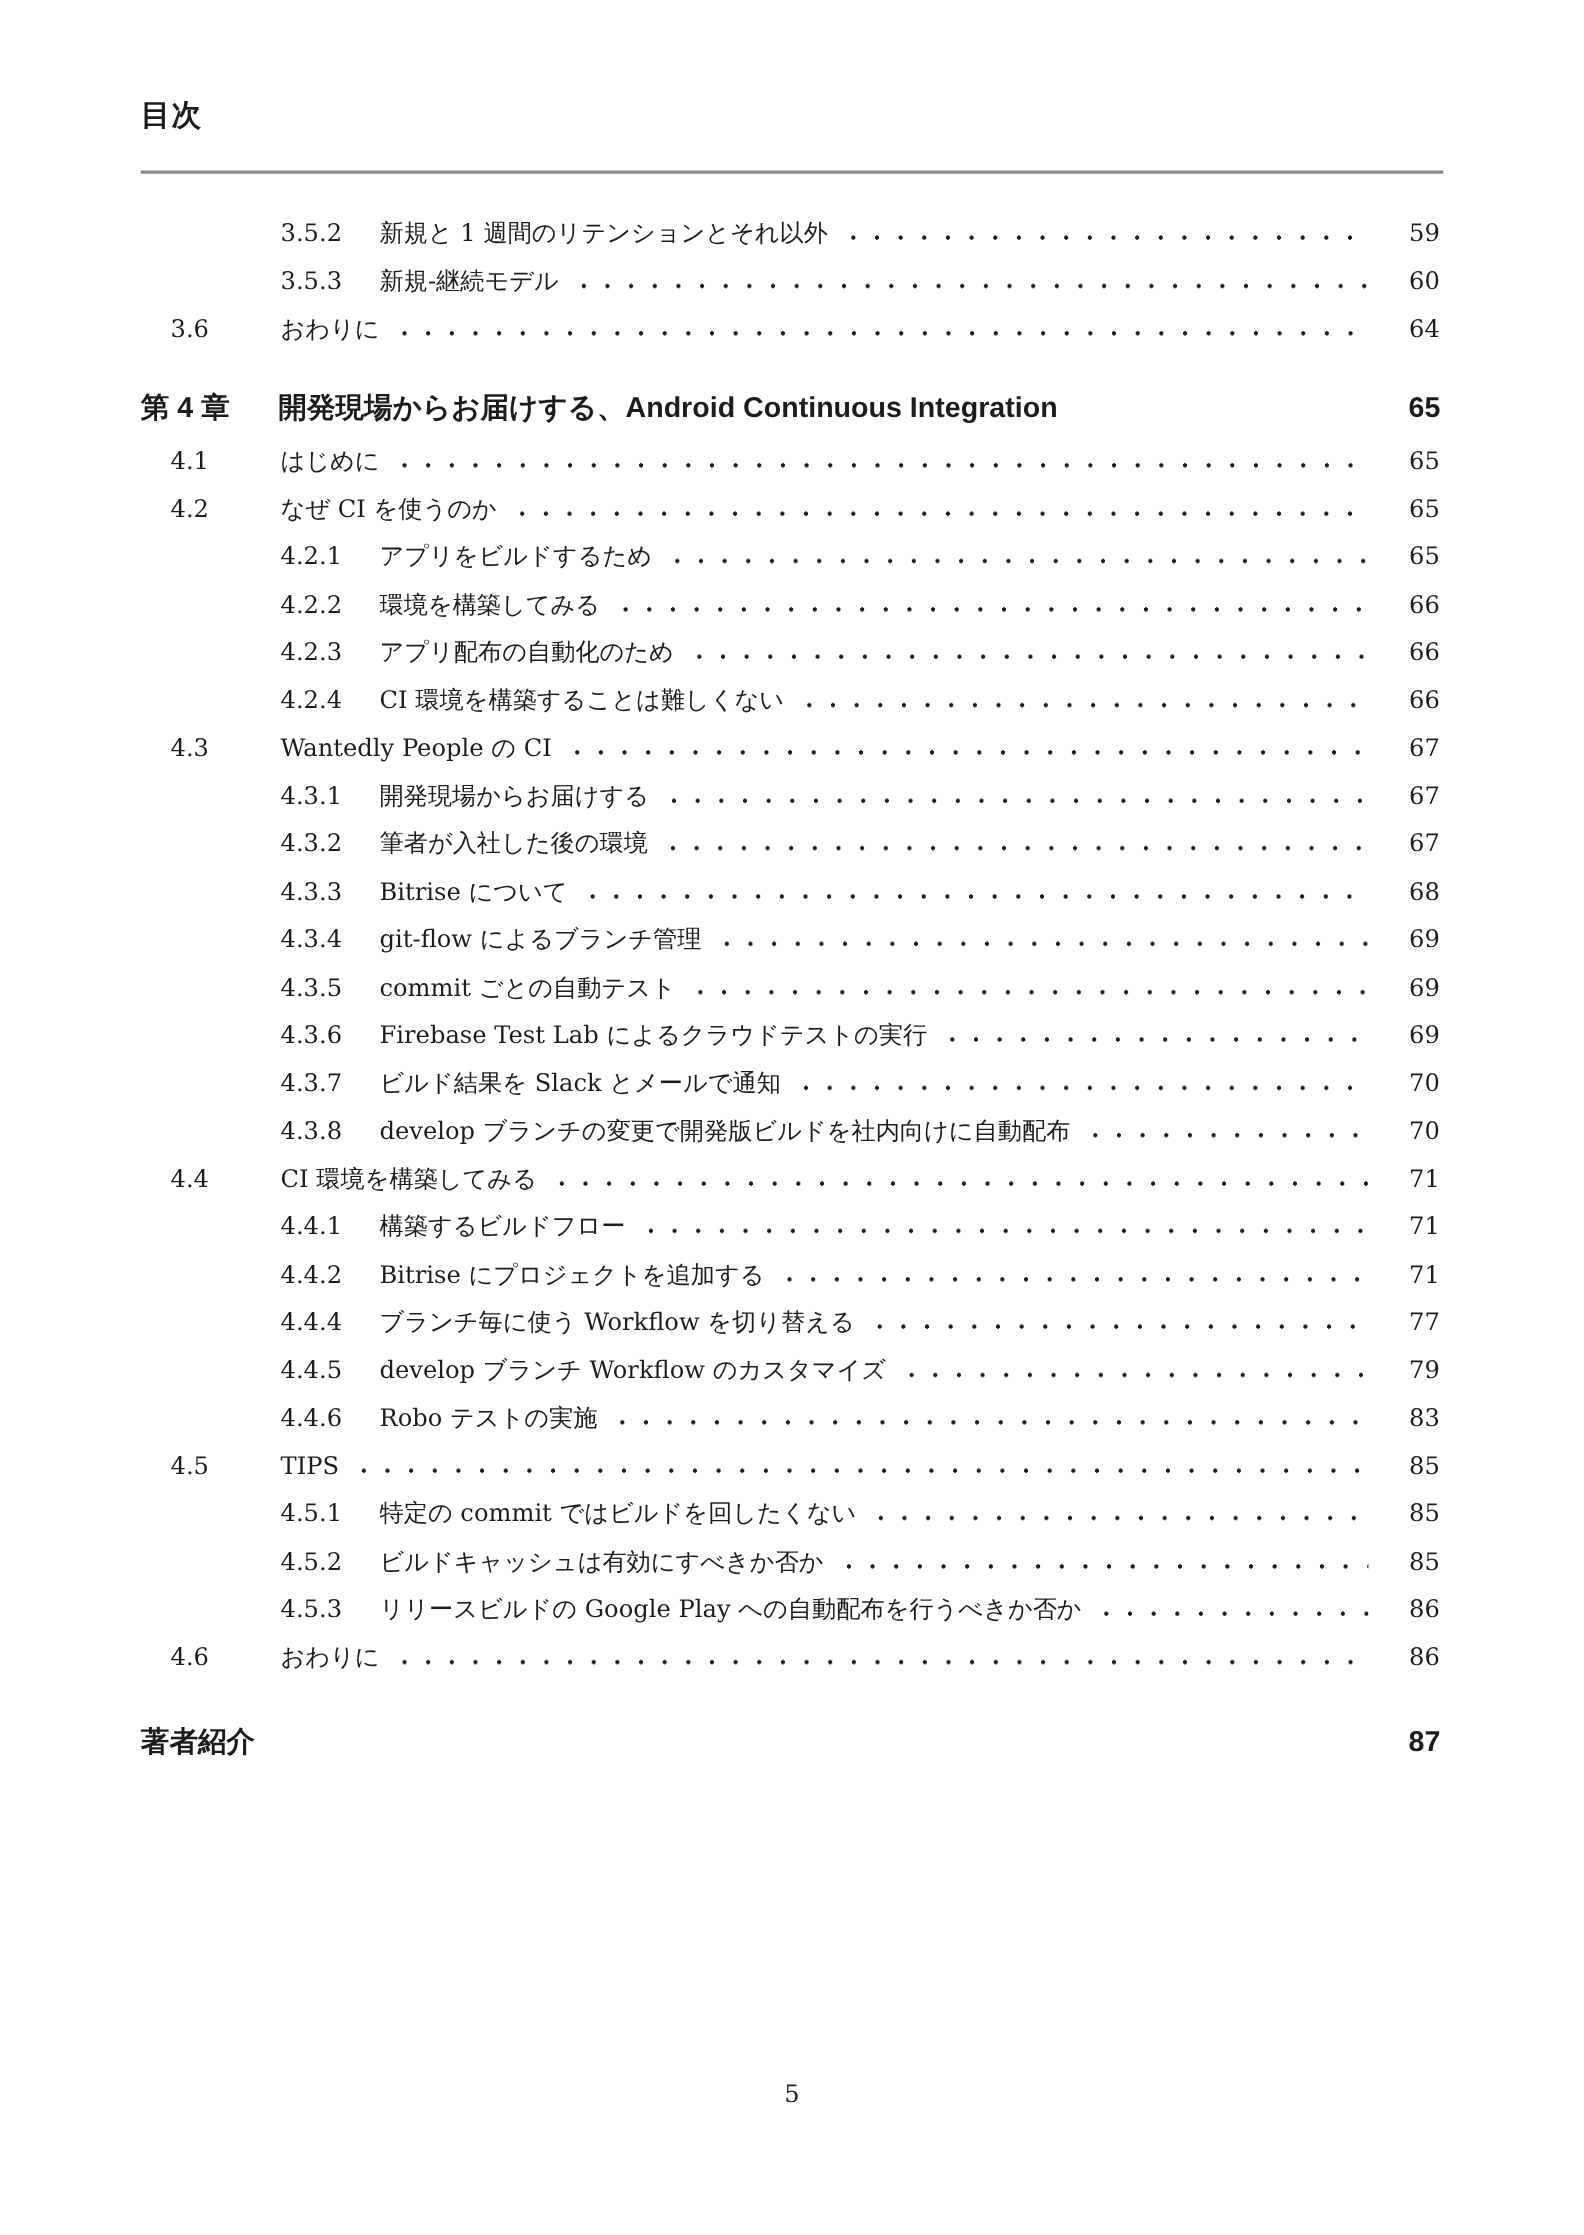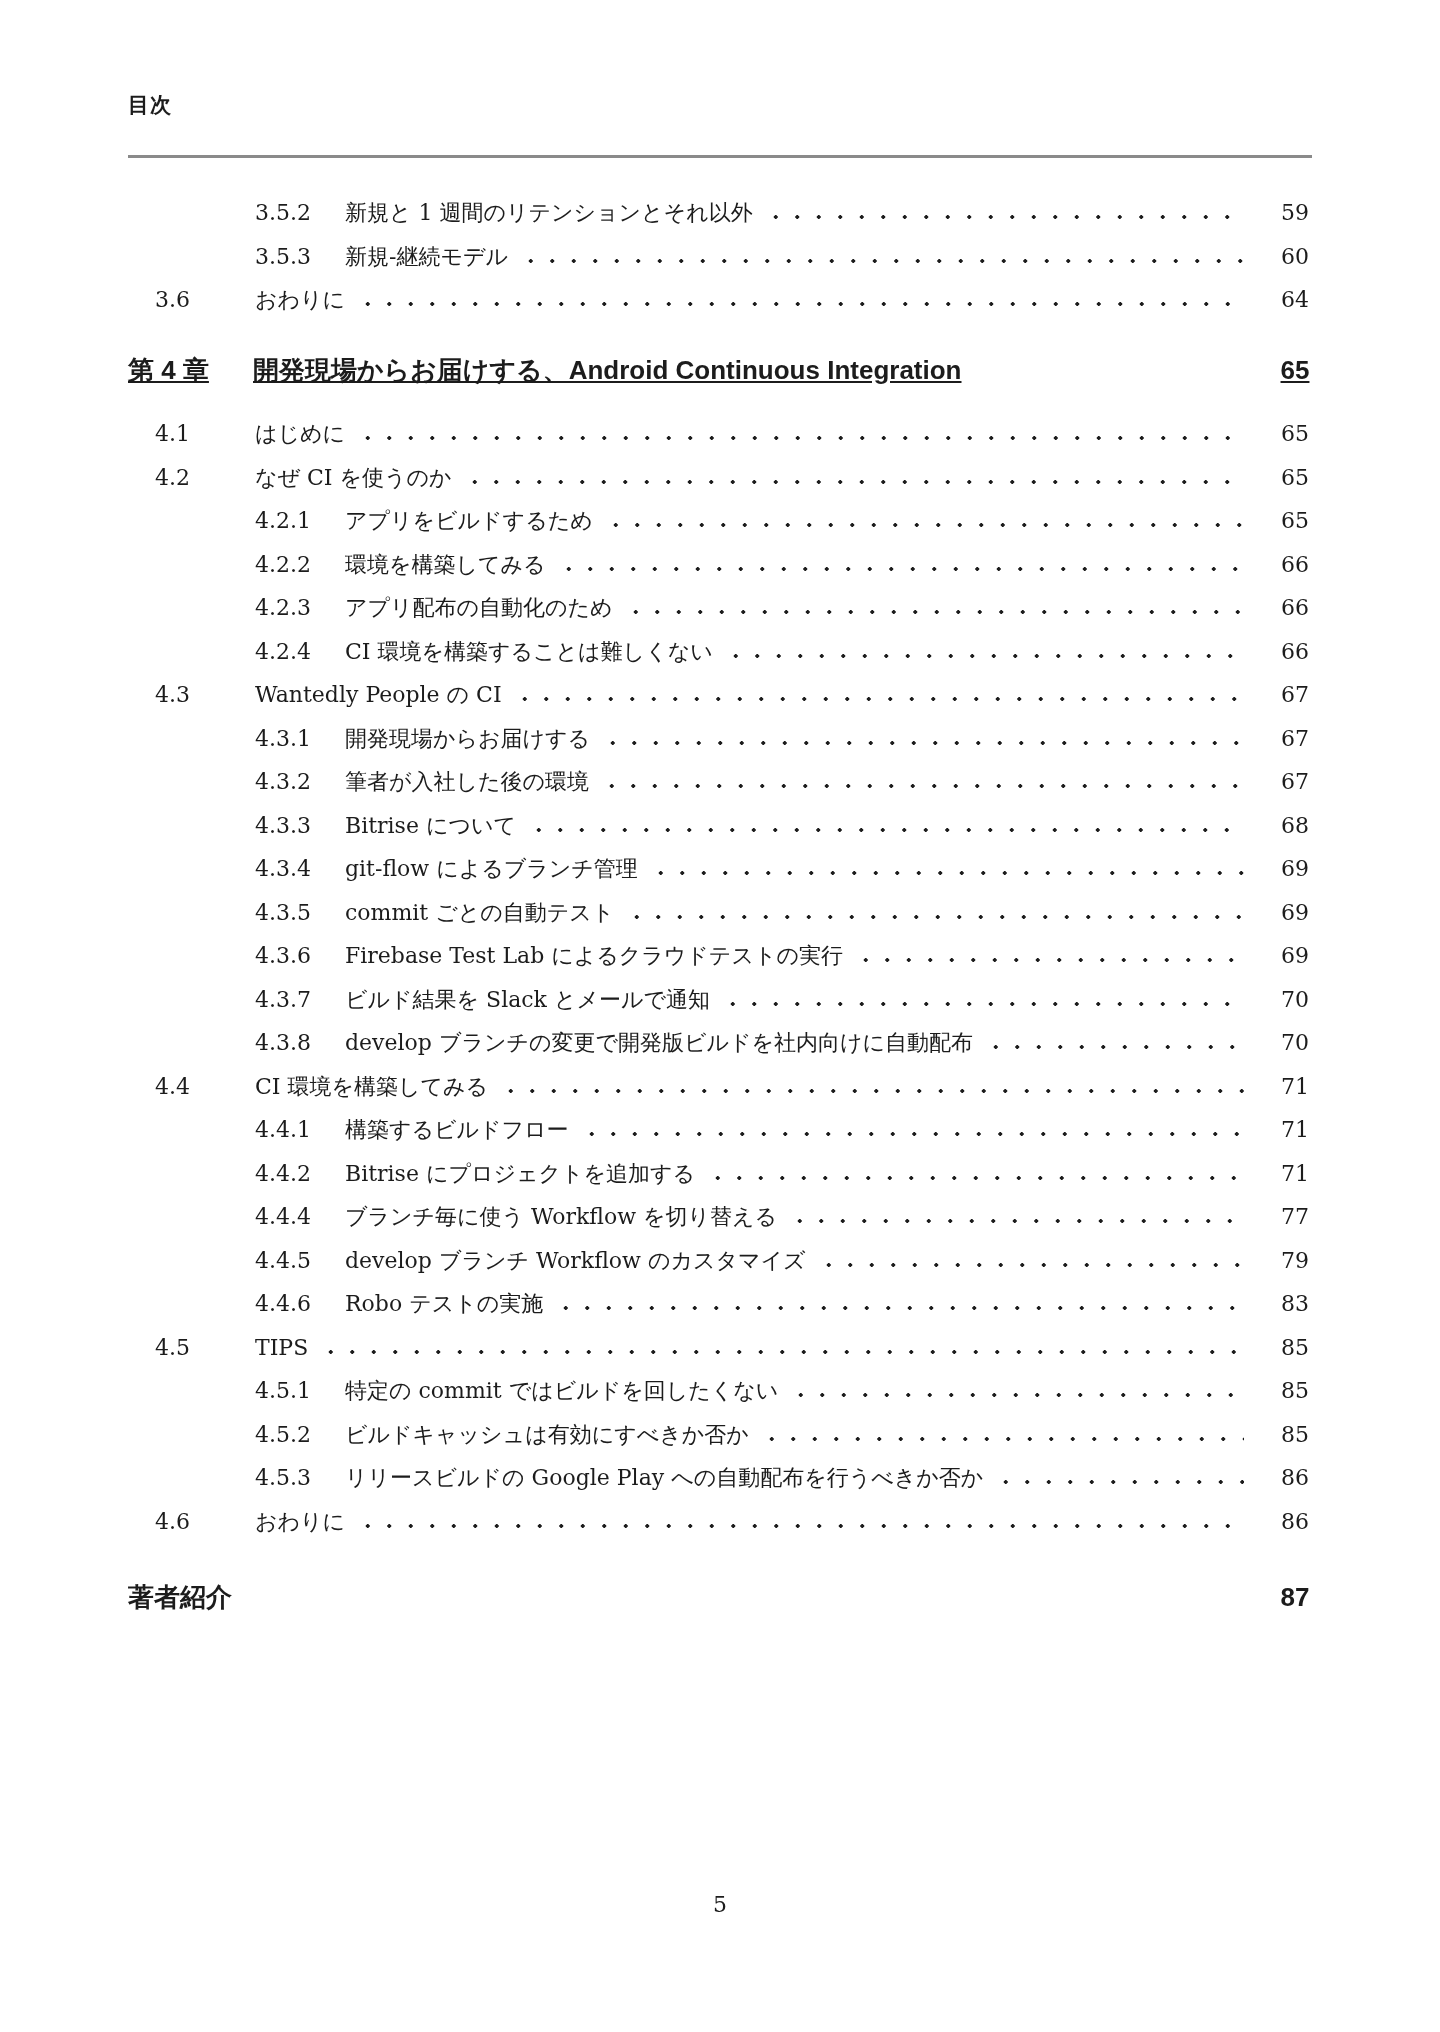--- a/index.html
+++ b/index.html
@@ -14,21 +14,21 @@
     width: 1440px; height: 2032px;
     background: #ffffff;
     overflow: hidden;
   }
   .page-title {
     position: absolute;
     top: 90px; left: 128px;
     margin: 0;
     font-family: "Liberation Sans", "DejaVu Sans", sans-serif;
     font-weight: 700;
-    font-size: 21px;
+    font-size: 27px;
     line-height: 30px;
     color: #1c1c1c;
     letter-spacing: 1px;
   }
   .header-rule {
     position: absolute;
     top: 155px; left: 128px;
     width: 1184px; height: 3px;
     background: #8a8a8a;
   }
@@ -47,21 +47,21 @@
   .toc-row .num { flex: 0 0 auto; }
   .row-section { padding-left: 27px; }
   .row-section .num { width: 100px; }
   .row-subsection { padding-left: 127px; }
   .row-subsection .num { width: 90px; }
   .row-chapter, .row-backmatter {
     font-family: "Liberation Sans", "DejaVu Sans", sans-serif;
     font-weight: 700;
     font-size: 26px;
   }
-  .row-chapter { margin-top: 27px; margin-bottom: 20px; text-decoration: underline; }
+  .row-chapter { margin-top: 27px; margin-bottom: 6px; }
   .row-chapter .num { width: 125px; }
   .row-backmatter { margin-top: 33px; }
   .title { flex: 0 1 auto; white-space: nowrap; }
   .leader {
     flex: 1 1 auto;
     height: 17px;
     margin: 0 34px 0 12px;
     align-self: baseline;
     background-image: radial-gradient(circle, #1c1c1c 1.7px, transparent 2.1px);
     background-size: 21.5px 6px;

